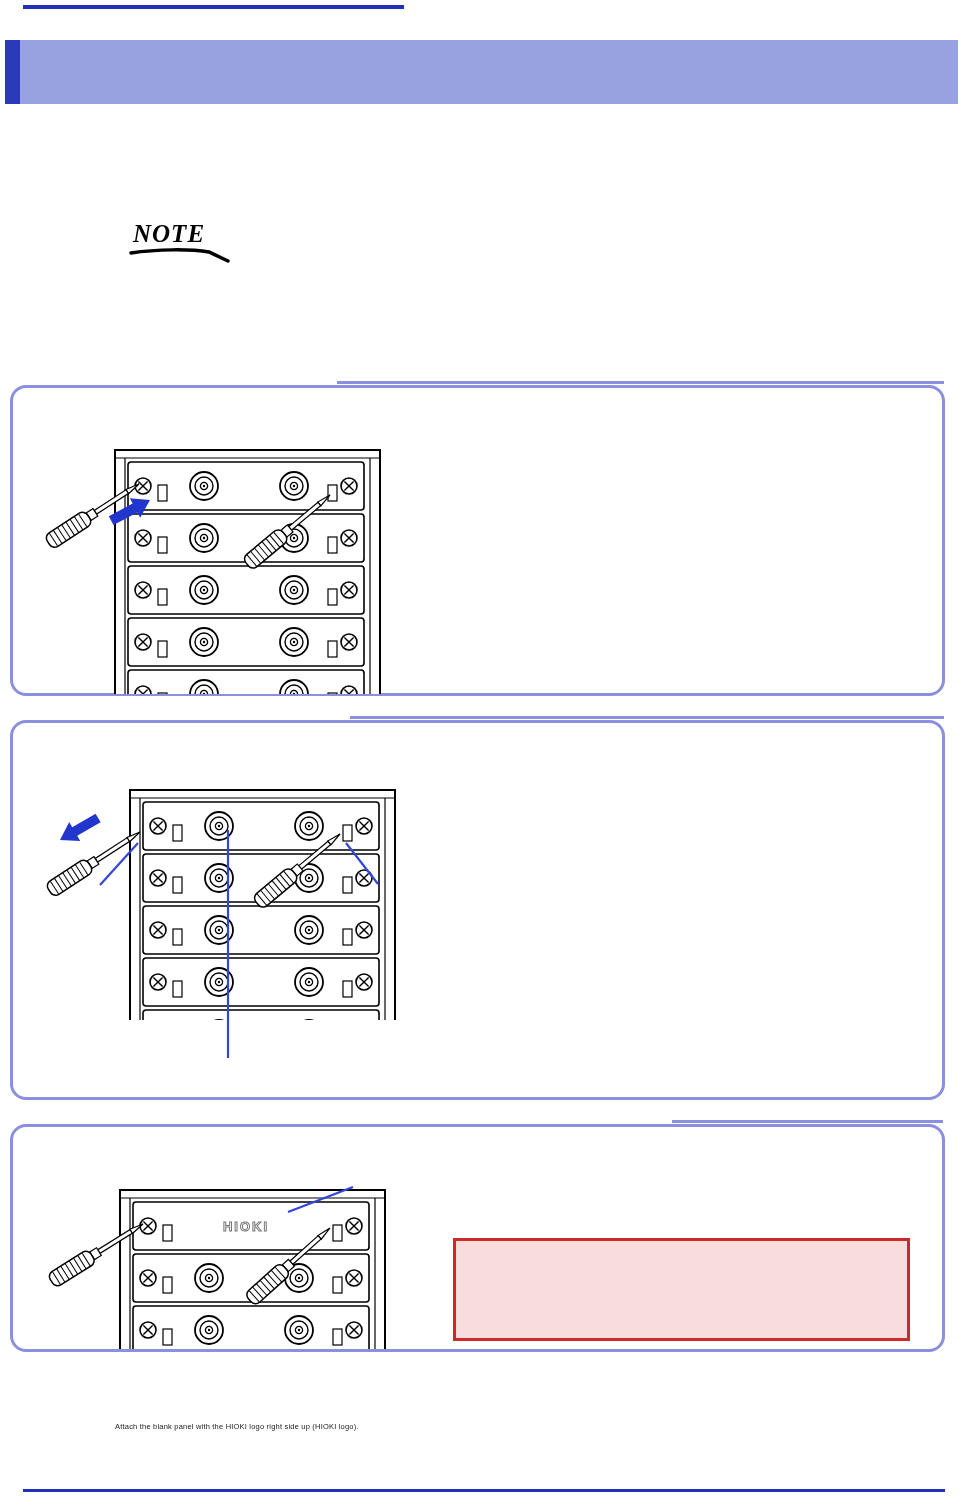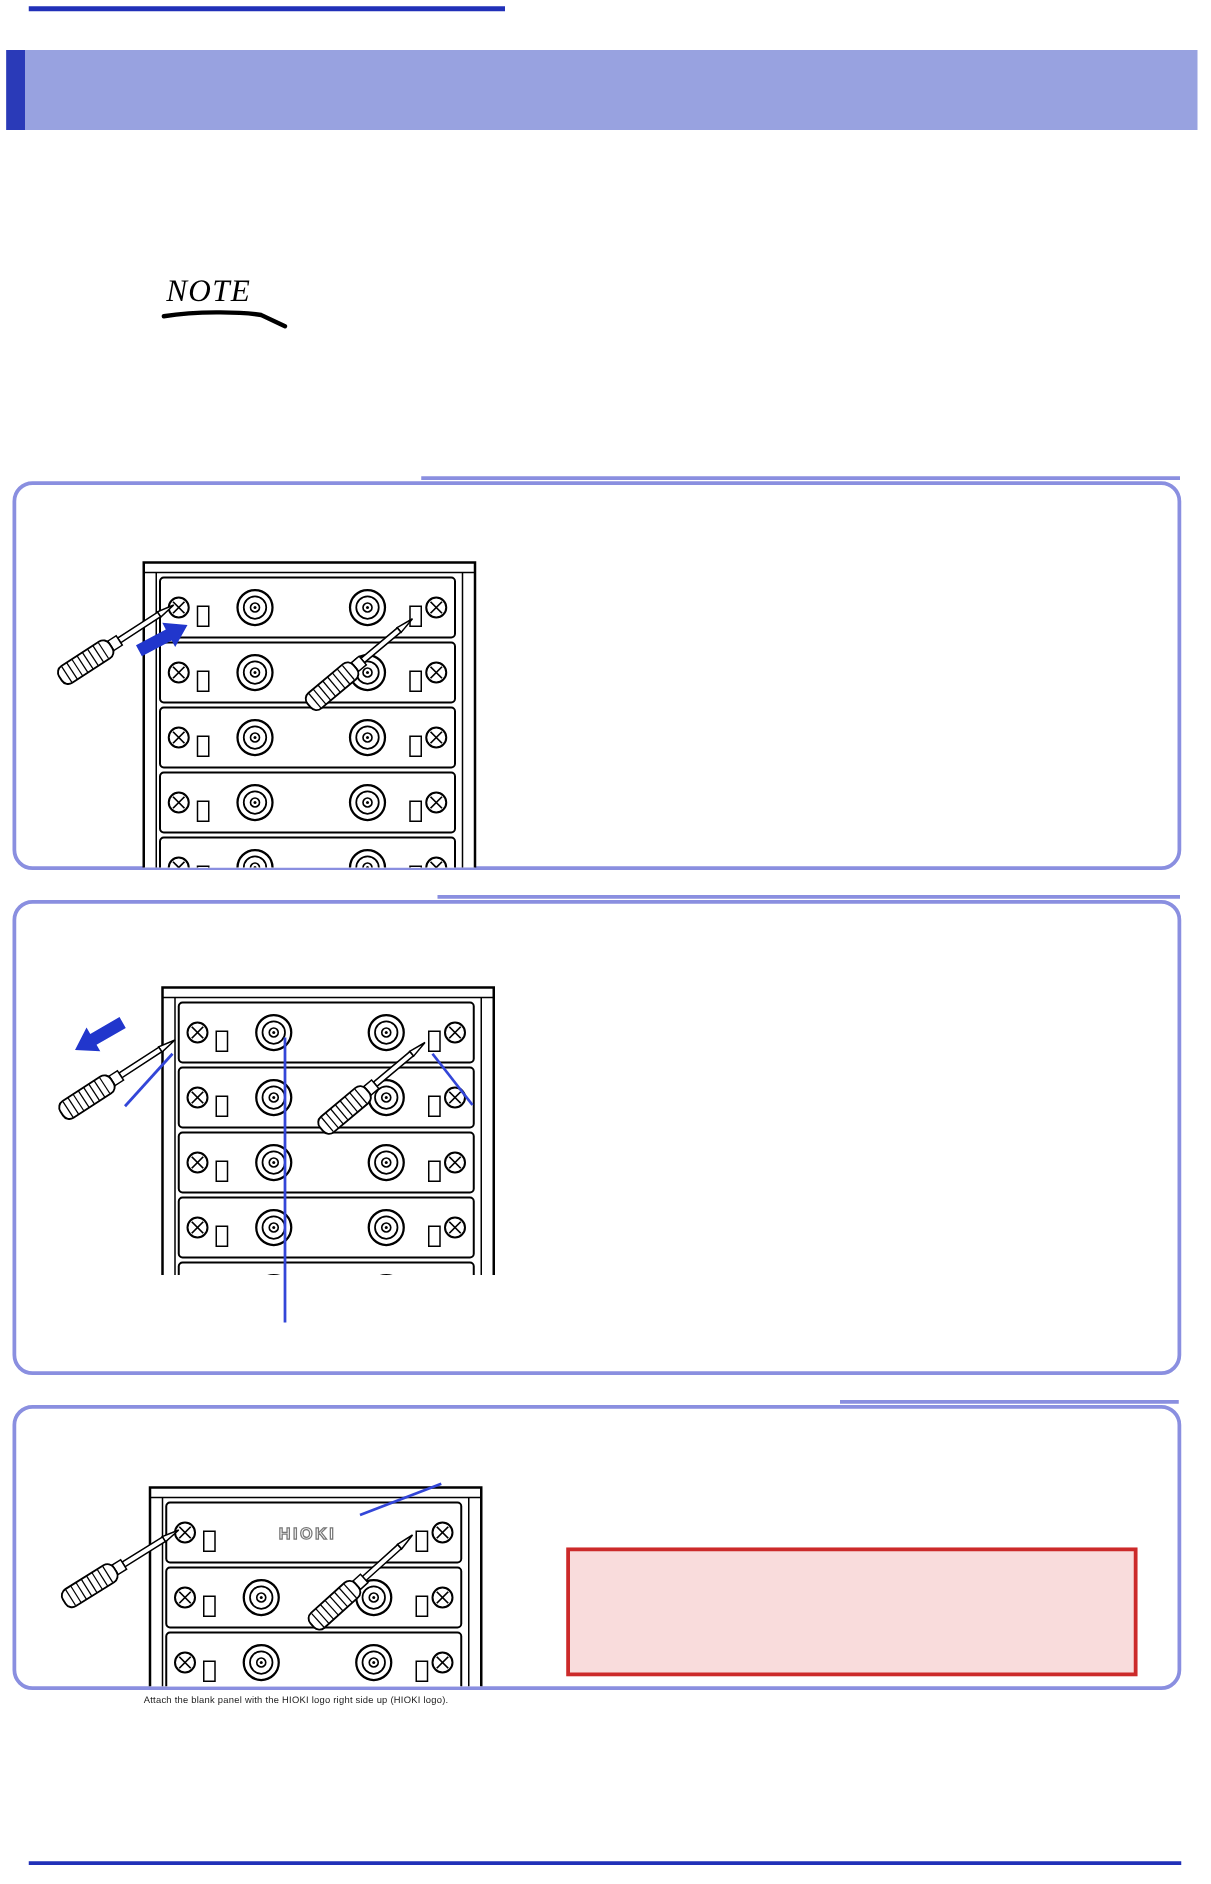--- a/index.html
+++ b/index.html
@@ -11,21 +11,21 @@
   .abs { position:absolute; }
 
   .top-underline { background:var(--rule-blue,#2130b8); }
   .bottom-rule  { background:var(--rule-blue,#2130b8); }
 
   .banner { background:var(--banner-fill,#98a2e0); }
   .banner-accent { background:var(--banner-accent,#2a3ab8); }
 
   .note-wrap { display:flex; flex-direction:column; align-items:flex-start; }
   .note-text {
-    font-family:"Liberation Serif", serif; font-weight:normal; font-style:italic;
+    font-family:"Liberation Serif", serif; font-weight:bold; font-style:italic;
     font-size:25px; letter-spacing:1px; color:#000; line-height:1;
   }
   .note-swoosh { margin-left:-4px; margin-top:1px; }
 
   .step-box {
     border:3px solid var(--box-border,#8a8fe0);
     border-radius:16px; background:#fff;
   }
   .title-rule { background:var(--box-border,#8a8fe0); }
 
@@ -163,17 +163,17 @@
       <use href="#g-row" x="13" y="64"></use>
       <use href="#g-row" x="13" y="116"></use>
     </g>
     <line x1="258" y1="34" x2="323" y2="9" style="stroke:var(--callout-blue,#3346d8)" stroke-width="2.2"></line>
     <use href="#g-driver" transform="translate(113,46) rotate(-32)"></use>
     <use href="#g-driver" transform="translate(300,50) rotate(-42)"></use>
   </svg>
 
   <div class="abs caution" style="left:453px; top:1238px; width:457px; height:103px;"></div>
 
-  <div class="abs caption" style="left:115px; top:1355px; width:300px;">Attach the blank panel with the HIOKI logo right side up (HIOKI logo).</div>
+  <div class="abs caption" style="left:115px; top:1422px; width:300px;">Attach the blank panel with the HIOKI logo right side up (HIOKI logo).</div>
 
   <div class="abs bottom-rule" style="left:23px; top:1489px; width:922px; height:2.5px;"></div>
 
 </div>
 
 </body></html>

